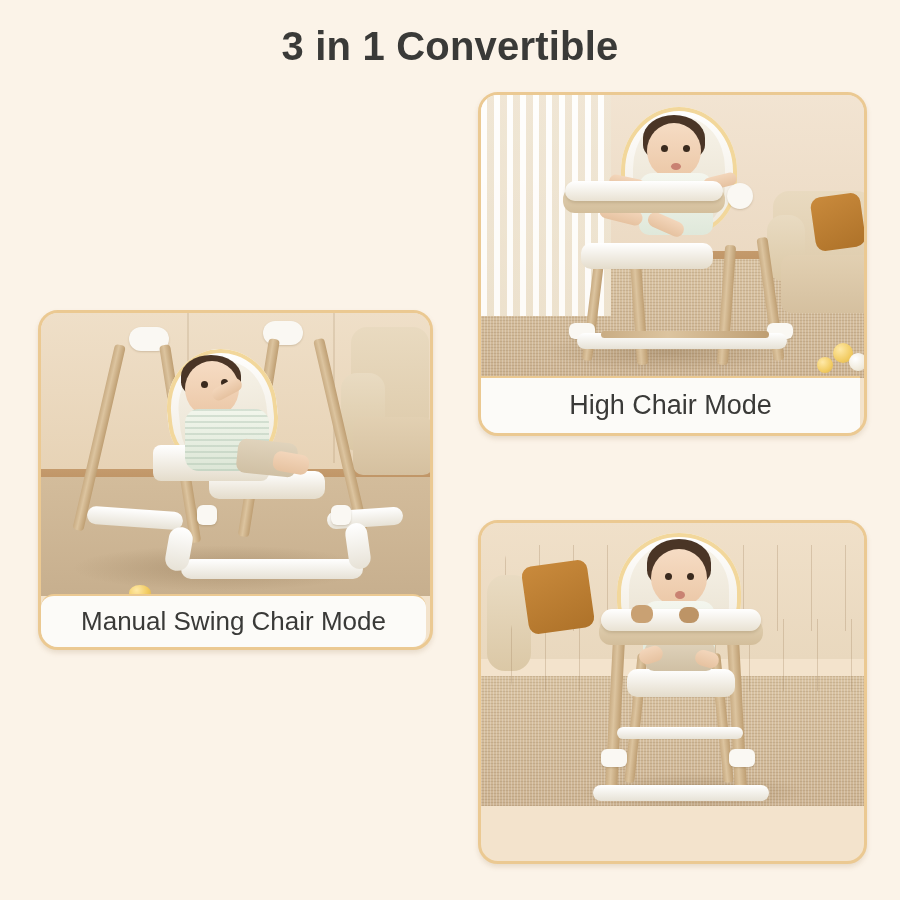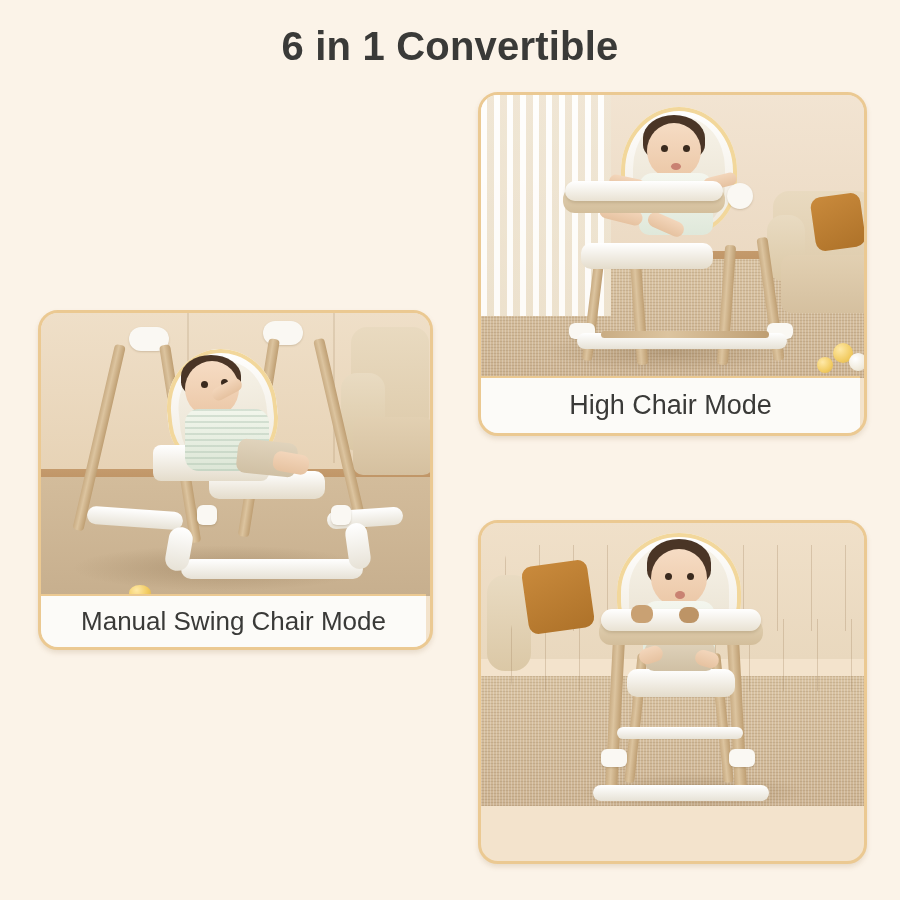--- a/index.html
+++ b/index.html
@@ -55,21 +55,21 @@
   .caption {
     position: absolute;
     left: 0; right: 4px; bottom: 0;
     background: #FCFBF8;
     display: flex;
     align-items: center;
     justify-content: center;
     border-top: 2px solid #EBC992;
   }
   .card-high .caption     { height: 55px; }
-  .card-swing .caption    { height: 51px; }
+  .card-swing .caption    { height: 51px; border-radius: 13px; }
   .card-activity .caption { height: 55px; }
   .caption-text {
     font-size: 27px;
     font-weight: 500;
     color: #3A3A38;
     white-space: nowrap;
   }
   .card-swing .caption-text { font-size: 26px; }
 
   
@@ -144,21 +144,21 @@
   .pants    { background:linear-gradient(180deg,#E0D3BC 0%,#D0C0A4 100%); border-radius:9px; }
 
   
   .ball-yellow { background:radial-gradient(circle at 35% 32%, #FFE9A8 0%, #F2CC63 60%, #DDB249 100%); border-radius:50%; }
   .ball-white  { background:radial-gradient(circle at 35% 32%, #FFFFFF 0%, #F0EADB 65%, #DCD3C0 100%); border-radius:50%; }
   .wall-panel-line { background:rgba(170,140,105,.22); }
 </style>
 </head>
 <body>
 
-<div class="page-title">6 in 1 Convertible</div>
+<div class="page-title">3 in 1 Convertible</div>
 
 <div class="card card-high">
   <div class="photo">
 
     <div class="layer wall"></div>
     <div class="layer floor-wood"></div>
     <div class="layer rug"></div>
     <div class="layer curtain"></div>
 
     <div class="layer sofa-back" style="left:292px; top:96px; width:100px; height:76px;"></div>

